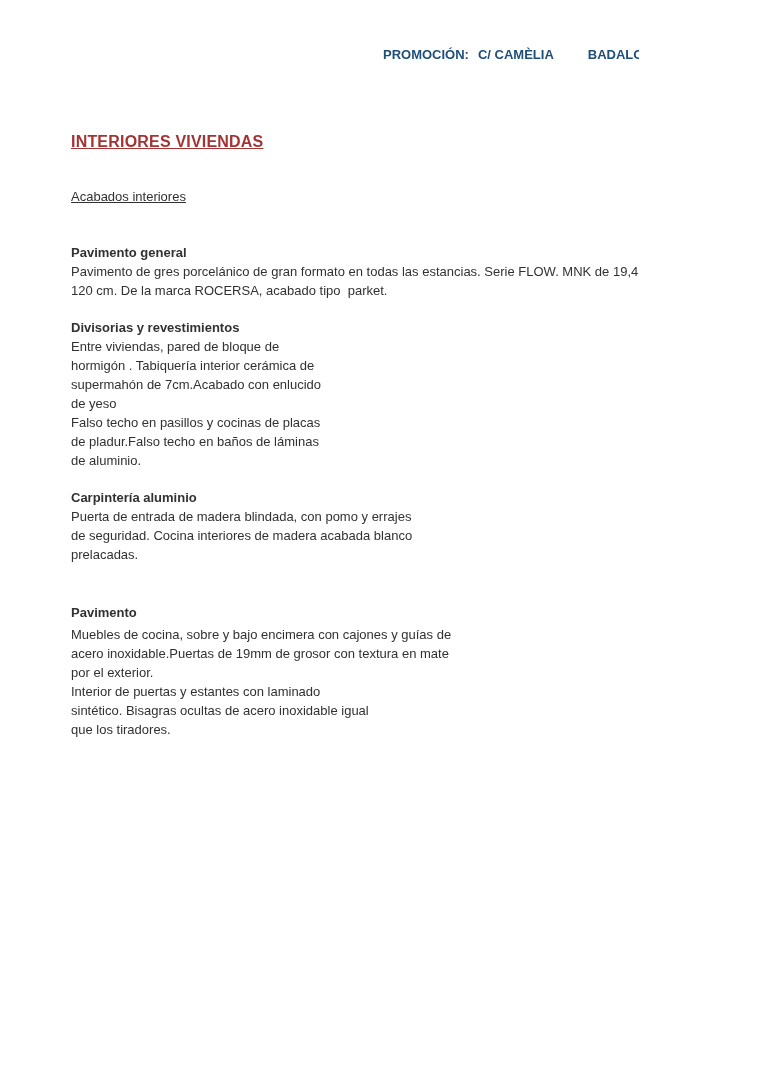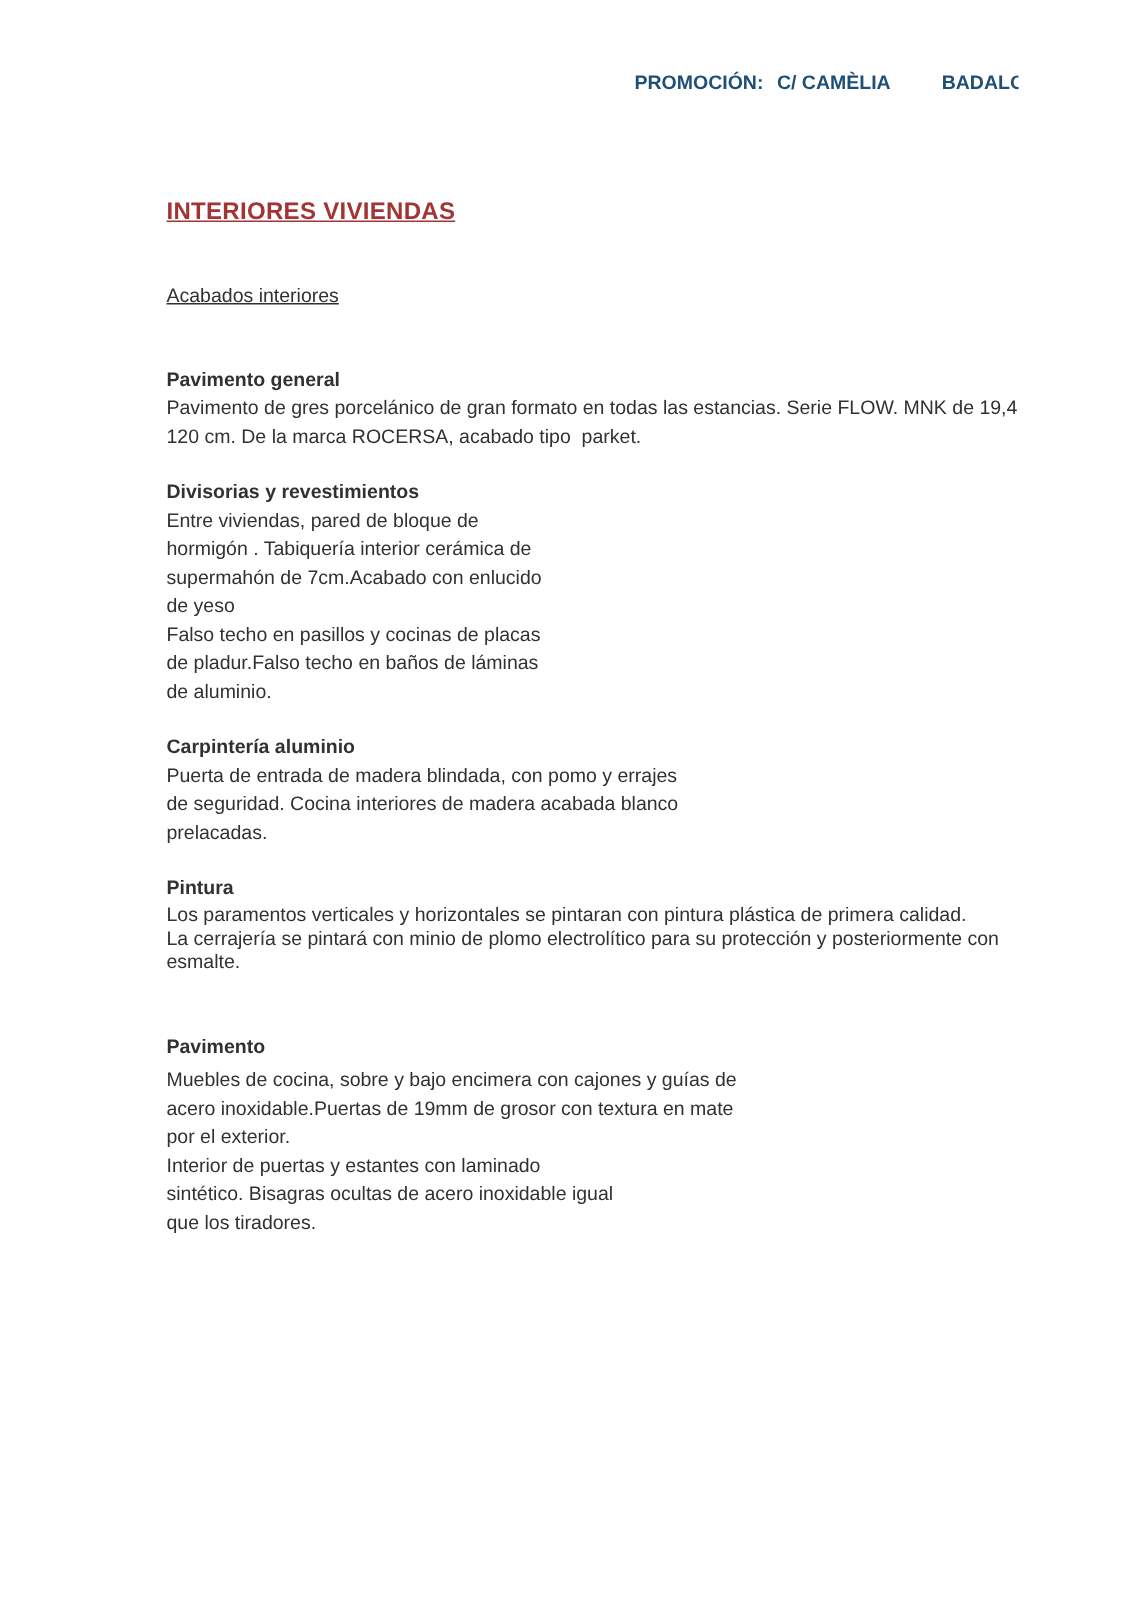--- a/index.html
+++ b/index.html
@@ -10,21 +10,20 @@
   .page {
     position: relative;
     width: 639px;
     height: 1080px;
     background: #ffffff;
     font-family: "Liberation Sans", "DejaVu Sans", sans-serif;
     font-size: 13px;
     line-height: 19px;
     color: #313131;
     overflow: hidden;
-    margin-left: 40px;
   }
   .content {
     position: absolute;
     left: 71px;
     top: 0;
     width: 660px;
   }
   .header {
     display: flex;
     align-items: baseline;
@@ -98,26 +97,20 @@
 de aluminio.</p>
     </div>
 
     <div class="block">
       <div class="block-heading">Carpintería aluminio</div>
       <p class="block-body">Puerta de entrada de madera blindada, con pomo y errajes
 de seguridad. Cocina interiores de madera acabada blanco
 prelacadas.</p>
     </div>
 
-    <div class="block pintura">
-      <div class="block-heading">Pintura</div>
-      <p class="block-body">Los paramentos verticales y horizontales se pintaran con pintura plástica de primera calidad.
-La cerrajería se pintará con minio de plomo electrolítico para su protección y posteriormente con
-esmalte.</p>
-    </div>
 
 
     <div class="block mobiliario">
       <div class="block-heading">Pavimento</div>
       <p class="block-body">Muebles de cocina, sobre y bajo encimera con cajones y guías de
 acero inoxidable.Puertas de 19mm de grosor con textura en mate
 por el exterior.
 Interior de puertas y estantes con laminado
 sintético. Bisagras ocultas de acero inoxidable igual
 que los tiradores.</p>

